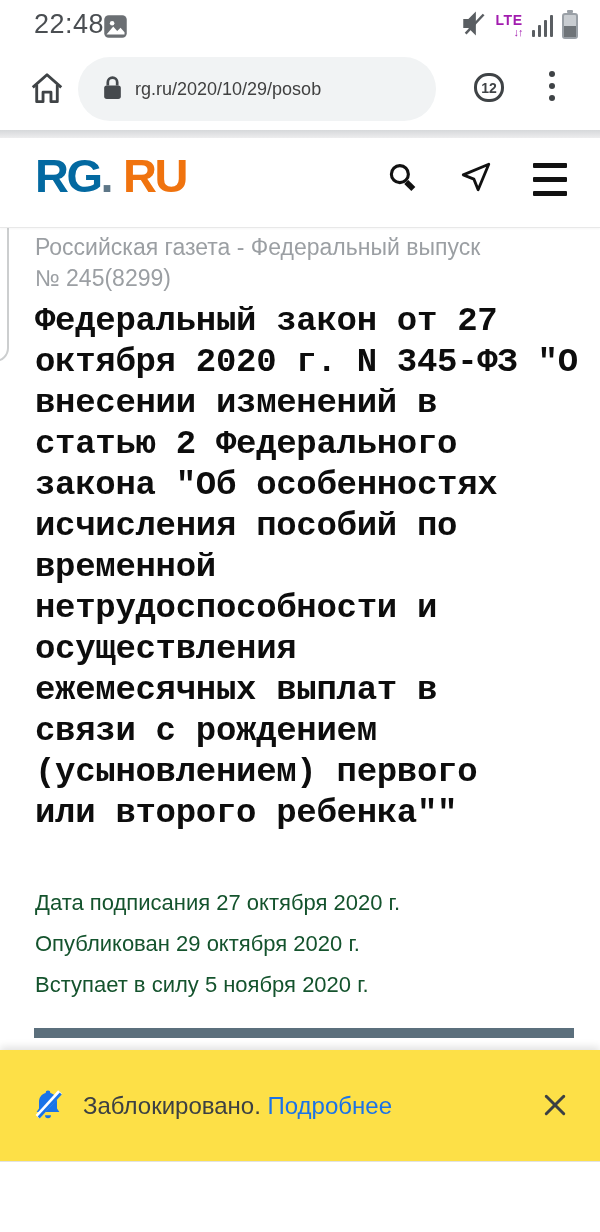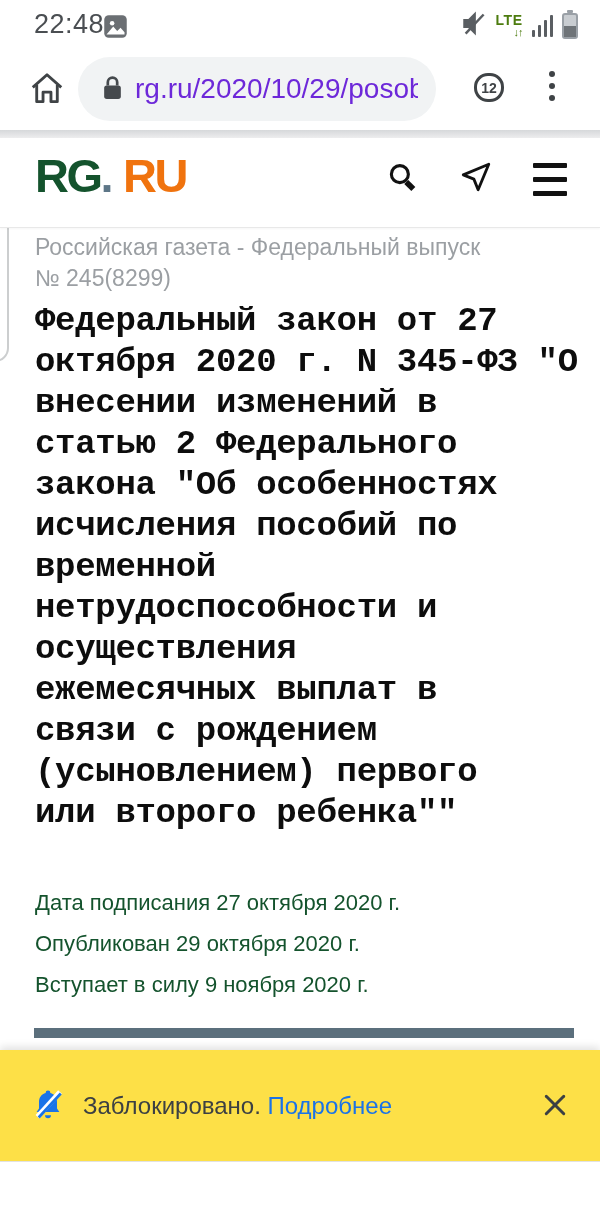--- a/index.html
+++ b/index.html
@@ -6,49 +6,49 @@
   html,body { background:#fff; }
   .screen {
     position:relative; width:600px; height:1172px; background:#fff;
     font-family:"Liberation Sans", sans-serif; overflow:hidden;
   }
   
   .statusbar { position:absolute; top:0; left:0; width:600px; height:48px; background:#fff; }
   .sb-time { position:absolute; left:34px; top:9px; font-size:27px; color:#4a4e52; letter-spacing:0.5px; }
   .sb-photo { position:absolute; left:102px; top:13px; }
   .sb-right { position:absolute; right:22px; top:10px; display:flex; align-items:center; gap:9px; }
-  .sb-lte { text-align:right; color:#4d7c0f; line-height:1; }
+  .sb-lte { text-align:right; color:#a21caf; line-height:1; }
   .sb-lte .t { font-size:14px; font-weight:bold; letter-spacing:0.5px; }
   .sb-lte .a { font-size:11px; letter-spacing:-1px; }
   .sb-signal { display:flex; align-items:flex-end; gap:2.5px; height:22px; }
   .sb-signal i { display:block; width:3.5px; background:#5a5e62; border-radius:1px; }
   .sb-batt { position:relative; width:16px; height:26px; border:2px solid #9aa0a6; border-radius:3px; background:#c9cdd1; }
   .sb-batt::before { content:""; position:absolute; left:3px; top:-5px; width:6px; height:3px; background:#9aa0a6; border-radius:1px; }
   .sb-batt .fill { position:absolute; left:0; bottom:0; width:100%; height:48%; background:#6f7478; }
   
   .toolbar { position:absolute; top:48px; left:0; width:600px; height:82px; background:#fff; }
   .tb-home { position:absolute; left:28px; top:22px; }
   .omnibox { position:absolute; left:78px; top:9px; width:358px; height:64px; background:#f1f3f4; border-radius:32px;
              display:flex; align-items:center; padding:0 18px; overflow:hidden; }
   .omni-lock { flex:0 0 auto; margin:0 12px 0 6px; }
-  .omni-url { font-size:28px; color:#6d28d9; white-space:nowrap; overflow:hidden; }
+  .omni-url { font-size:18px; color:#404040; white-space:nowrap; overflow:hidden; }
   .tb-tabs { position:absolute; left:474px; top:25px; width:30px; height:29px; border:3px solid #3f4346; border-radius:14px;
              display:flex; align-items:center; justify-content:center; font-size:14px; font-weight:bold; color:#3f4346; }
   .tb-menu { position:absolute; left:549px; top:23px; display:flex; flex-direction:column; gap:6px; }
   .tb-menu i { width:6px; height:6px; border-radius:50%; background:#3f4346; }
   .chrome-shadow { position:absolute; top:130px; left:0; width:600px; height:8px;
                    background:linear-gradient(#d6d8da,#ededee); }
   
   .page { position:absolute; top:138px; left:0; width:600px; height:912px; background:#fff; overflow:hidden; }
   .left-tab { position:absolute; left:-32px; top:12px; width:41px; height:212px; background:#fff;
               border:2px solid #cccecf; border-radius:14px; }
   .site-header { position:absolute; top:0; left:0; width:600px; height:90px; background:#fff;
                  border-bottom:1px solid #e8e8e8; box-shadow:0 1px 2px rgba(0,0,0,0.04); }
   .logo { position:absolute; left:35px; top:14px; font-size:47px; font-weight:bold; letter-spacing:-2.5px; line-height:1; }
-  .logo .rg { color:#14532d; }
+  .logo .rg { color:#0369a1; }
   .logo .dot { color:#5d7687; }
   .logo .ru { color:#f0730e;margin-left:12px; }
   .hdr-icons { position:absolute; right:33px; top:22px; display:flex; align-items:center; gap:40px; }
   .burger { display:flex; flex-direction:column; gap:9px; }
   .burger i { width:34px; height:5px; background:#111; border-radius:1px; }
   .breadcrumb { position:absolute; left:35px; top:94px; width:530px; font-size:23px; line-height:31px;
                 color:#9b9fa3; white-space:pre-line; }
   .headline { position:absolute; left:35px; top:163px; width:545px;
               font-family:Liberation Mono, monospace; font-weight:bold;
               font-size:34px; line-height:41px; color:#0d0d0d; letter-spacing:-0.3px; white-space:pre-line; }
@@ -171,21 +171,21 @@
 нетрудоспособности и
 осуществления
 ежемесячных выплат в
 связи с рождением
 (усыновлением) первого
 или второго ребенка""</h1>
 
     <div class="meta">
       <div>Дата подписания 27 октября 2020 г.</div>
       <div>Опубликован 29 октября 2020 г.</div>
-      <div>Вступает в силу 9 ноября 2020 г.</div>
+      <div>Вступает в силу 5 ноября 2020 г.</div>
     </div>
 
     <div class="slate-bar"></div>
   </div>
 
   <div class="toast">
     <span class="toast-bell">
       <svg width="36" height="36" viewBox="0 0 24 24">
         <path d="M12 3 a1.6 1.6 0 0 1 1.6 1.6 c2.6 0.7 4.4 2.9 4.4 5.9 v4.5 l1.6 2.3 H4.4 L6 15 v-4.5 c0-3 1.8-5.2 4.4-5.9 A1.6 1.6 0 0 1 12 3 Z" fill="#1a73e8"></path>
         <path d="M10 19.5 h4 a2 2 0 0 1-4 0 Z" fill="#1a73e8"></path>

